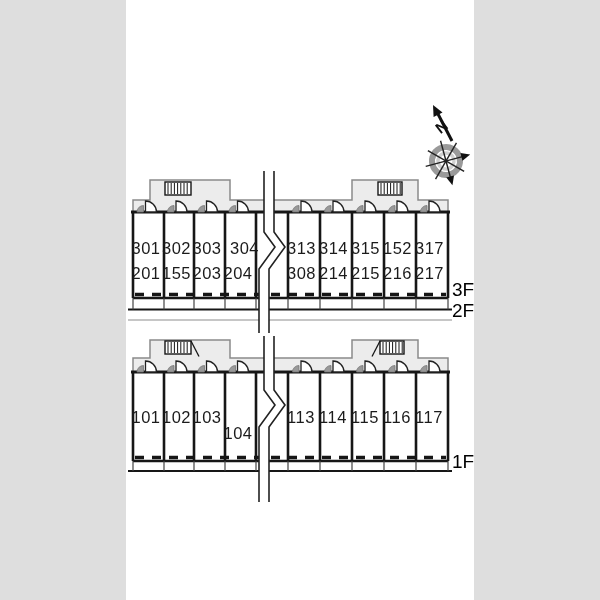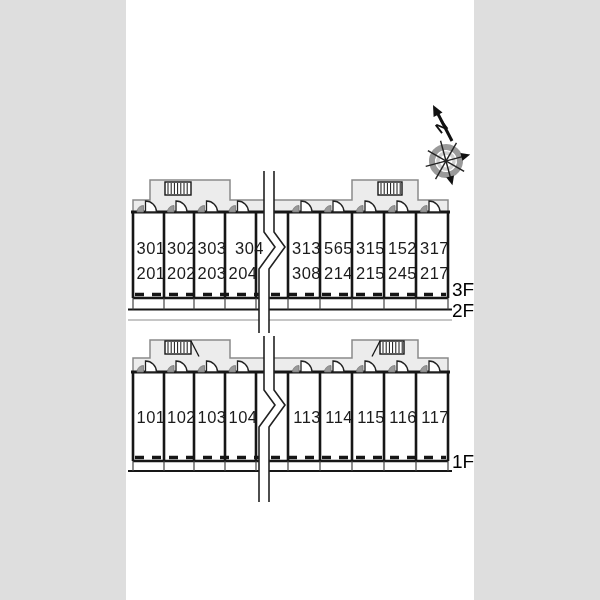--- a/index.html
+++ b/index.html
@@ -1,20 +1,20 @@
 <!DOCTYPE html>
 <html><head>
 <meta charset="utf-8">
 <style>
   html,body{margin:0;padding:0;background:#dedede;}
   .stage{position:relative;width:600px;height:600px;background:#dedede;overflow:hidden;
          font-family:"Liberation Sans",sans-serif;}
   .sheet{position:absolute;left:126px;top:0;width:348px;height:600px;background:#ffffff;}
   svg{position:absolute;left:0;top:0;}
-  .num{position:absolute;width:34px;text-align:right;font-size:16.5px;line-height:18px;
+  .num{position:absolute;width:34px;text-align:left;font-size:16.5px;line-height:18px;
        color:#1b1b1b;letter-spacing:0.5px;}
   .floor-label{position:absolute;left:452px;font-size:19px;line-height:20px;color:#000000;}
   .nlabel{position:absolute;left:436px;top:118px;font-size:15px;font-weight:bold;color:#111;
           transform:rotate(-38deg);}
 </style>
 </head>
 <body>
 
 <div class="stage">
   <div class="sheet"></div>
@@ -186,39 +186,39 @@
         <polygon points="433,105 442.5,112.5 433.6,117.1" fill="#111"></polygon>
       </g>
     </g>
   </svg>
 
   <div class="num" style="left:131.5px;top:239px">301</div>
   <div class="num" style="left:162px;top:239px">302</div>
   <div class="num" style="left:192.5px;top:239px">303</div>
   <div class="num" style="left:230px;top:239px">304</div>
   <div class="num" style="left:287px;top:239px">313</div>
-  <div class="num" style="left:319px;top:239px">565</div>
+  <div class="num" style="left:319px;top:239px">314</div>
   <div class="num" style="left:351px;top:239px">315</div>
   <div class="num" style="left:383px;top:239px">152</div>
   <div class="num" style="left:415px;top:239px">317</div>
 
   <div class="num" style="left:131.5px;top:264px">201</div>
-  <div class="num" style="left:162px;top:264px">202</div>
+  <div class="num" style="left:162px;top:264px">155</div>
   <div class="num" style="left:192.5px;top:264px">203</div>
   <div class="num" style="left:223.5px;top:264px">204</div>
   <div class="num" style="left:287px;top:264px">308</div>
   <div class="num" style="left:319px;top:264px">214</div>
   <div class="num" style="left:351px;top:264px">215</div>
-  <div class="num" style="left:383px;top:264px">245</div>
+  <div class="num" style="left:383px;top:264px">216</div>
   <div class="num" style="left:415px;top:264px">217</div>
 
   <div class="num" style="left:131.5px;top:408px">101</div>
   <div class="num" style="left:162px;top:408px">102</div>
   <div class="num" style="left:192.5px;top:408px">103</div>
-  <div class="num" style="left:223.5px;top:408px">104</div>
+  <div class="num" style="left:223.5px;top:424px">104</div>
   <div class="num" style="left:287px;top:408px">113</div>
   <div class="num" style="left:319px;top:408px">114</div>
   <div class="num" style="left:351px;top:408px">115</div>
   <div class="num" style="left:383px;top:408px">116</div>
   <div class="num" style="left:415px;top:408px">117</div>
 
   <div class="floor-label" style="top:280px">3F</div>
   <div class="floor-label" style="top:301px">2F</div>
   <div class="floor-label" style="top:452px">1F</div>
 

